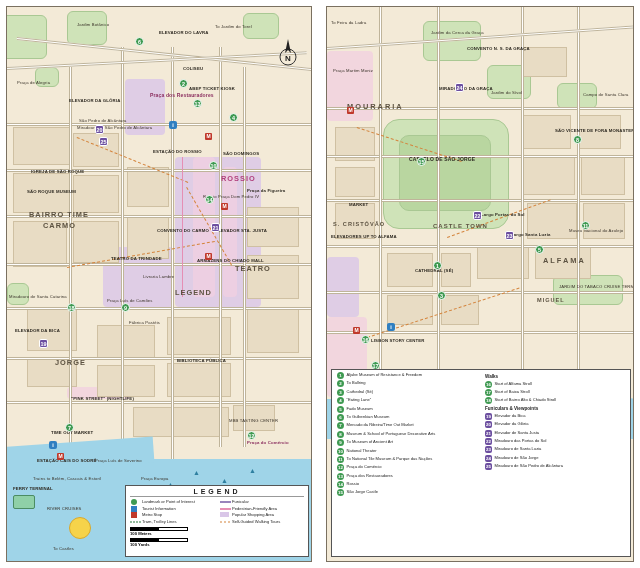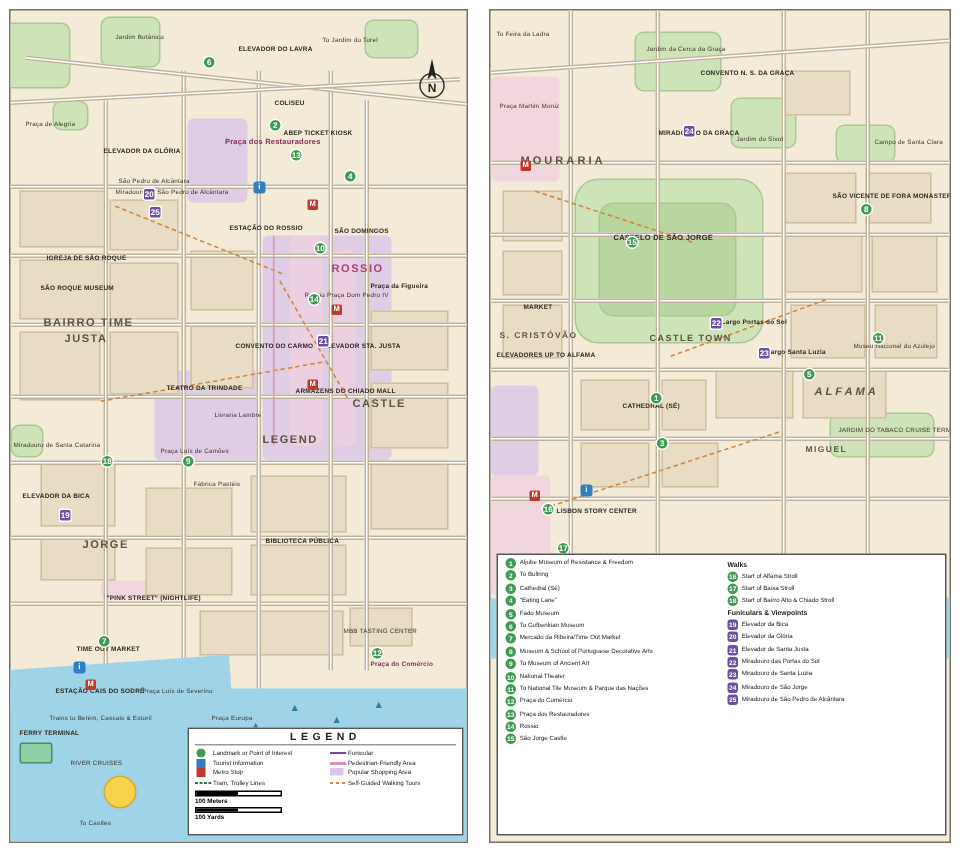--- a/index.html
+++ b/index.html
@@ -356,24 +356,24 @@
     <div class="water" style="left:-4px;top:440px;width:150px;height:26px;transform:rotate(-4deg);transform-origin:0 0;"></div>
     <div class="lbl wtr" style="left:150px;top:486px;">Rio Tejo</div>
     <div class="boat" style="left:186px;top:462px;">▲</div>
     <div class="boat" style="left:214px;top:470px;">▲</div>
     <div class="boat" style="left:160px;top:474px;">▲</div>
     <div class="boat" style="left:242px;top:460px;">▲</div>
     <div class="sun" style="left:62px;top:510px;"></div>
     <div class="ferryicon" style="left:6px;top:488px;"></div>
 
     <div class="lbl big" style="left:22px;top:204px;">BAIRRO TIME</div>
-    <div class="lbl big" style="left:36px;top:215px;">JUSTA</div>
+    <div class="lbl big" style="left:36px;top:215px;">CARMO</div>
     <div class="lbl big" style="left:48px;top:352px;">JORGE</div>
     <div class="lbl big" style="left:168px;top:282px;">LEGEND</div>
-    <div class="lbl big" style="left:228px;top:258px;">CASTLE</div>
+    <div class="lbl big" style="left:228px;top:258px;">TEATRO</div>
     <div class="lbl big" style="left:214px;top:168px;color:#b0407d;">ROSSIO</div>
 
     <div class="lbl poi" style="left:152px;top:24px;">ELEVADOR DO LAVRA</div>
     <div class="lbl" style="left:208px;top:18px;">To Jardim do Torel</div>
     <div class="lbl" style="left:70px;top:16px;">Jardim Botânico</div>
     <div class="lbl" style="left:10px;top:74px;">Praça de Alegria</div>
     <div class="lbl poi" style="left:176px;top:60px;">COLISEU</div>
     <div class="lbl poi" style="left:143px;top:86px;color:#8a2d5e;font-size:5px;">Praça dos Restauradores</div>
     <div class="lbl poi" style="left:182px;top:80px;">ABEP TICKET KIOSK</div>
     <div class="lbl poi" style="left:62px;top:92px;">ELEVADOR DA GLÓRIA</div>
@@ -557,21 +557,21 @@
     <div class="road" style="left:0px;top:40px;width:308px;height:3px;transform:rotate(-4deg);"></div>
 
     <div class="dashline" style="left:40px;top:330px;width:160px;transform:rotate(-18deg);"></div>
     <div class="dashline" style="left:120px;top:230px;width:110px;transform:rotate(-20deg);"></div>
     <div class="dashline" style="left:30px;top:120px;width:110px;transform:rotate(18deg);"></div>
 
     <div class="water" style="left:-4px;top:392px;width:316px;height:40px;"></div>
     <div class="water" style="left:120px;top:372px;width:190px;height:30px;transform:rotate(6deg);transform-origin:0 0;"></div>
 
     <div class="lbl big" style="left:20px;top:96px;letter-spacing:2px;">MOURARIA</div>
-    <div class="lbl big" style="left:216px;top:250px;letter-spacing:2px;font-style:italic;">ALFAMA</div>
+    <div class="lbl big" style="left:216px;top:250px;letter-spacing:2px;">ALFAMA</div>
     <div class="lbl big" style="left:106px;top:216px;font-size:6px;">CASTLE TOWN</div>
     <div class="lbl big" style="left:6px;top:214px;font-size:5.6px;">S. CRISTÓVÃO</div>
     <div class="lbl big" style="left:210px;top:290px;font-size:5.6px;">MIGUEL</div>
 
     <div class="lbl" style="left:4px;top:14px;">To Feira da Ladra</div>
     <div class="lbl" style="left:104px;top:24px;">Jardim da Cerca da Graça</div>
     <div class="lbl poi" style="left:140px;top:40px;">CONVENTO N. S. DA GRAÇA</div>
     <div class="lbl poi" style="left:112px;top:80px;">MIRADOURO DA GRAÇA</div>
     <div class="lbl" style="left:164px;top:84px;">Jardim do Sívol</div>
     <div class="lbl" style="left:256px;top:86px;">Campo de Santa Clara</div>

